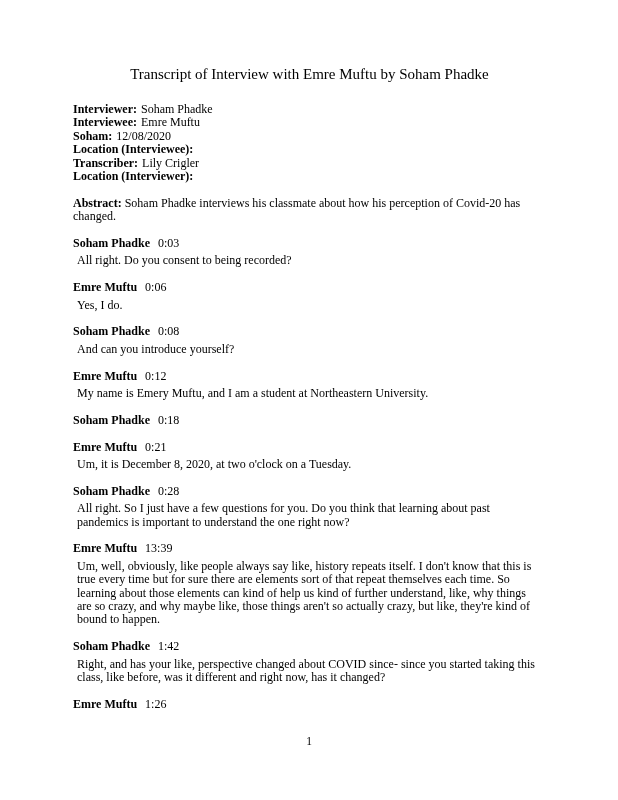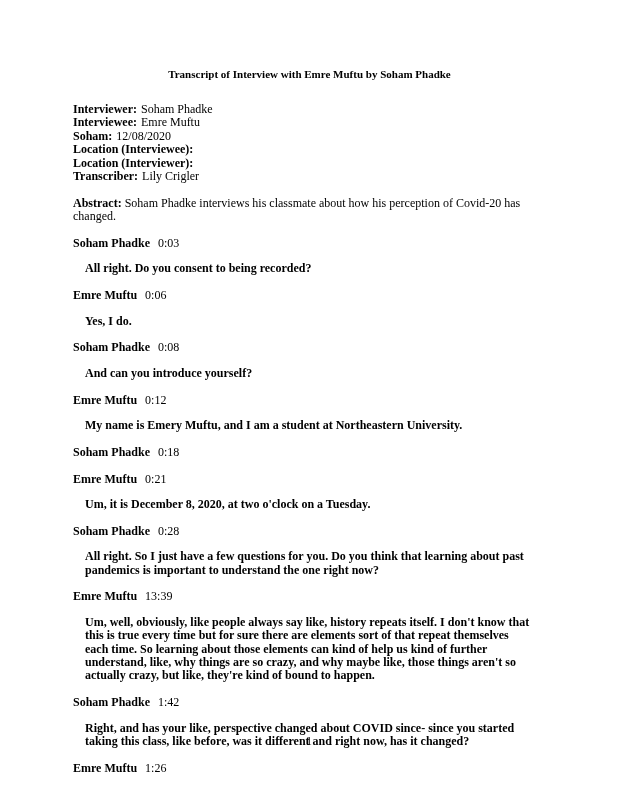--- a/index.html
+++ b/index.html
@@ -18,34 +18,34 @@
     line-height: 13.4px;
     overflow: hidden;
   }
   .content {
     position: absolute;
     left: 73px;
     top: 66px;
     width: 473px;
   }
   .doc-title {
-    font-weight: bold;
-    font-size: 11px;
+    font-weight: normal;
+    font-size: 15px;
     line-height: 17px;
     text-align: center;
     margin: 0 0 20px 0;
   }
   .block {
     margin: 0 0 13.4px 0;
   }
   .meta-row { white-space: nowrap; }
   .bold { font-weight: bold; }
   .meta-value:not(:empty) { margin-left: 4px; }
   .time { margin-left: 8px; font-weight: normal; }
-  .entry-text { margin: 12px; font-weight: bold; }
+  .entry-text { margin: 4px; }
   .page-number {
     position: absolute;
     left: 0;
     top: 735px;
     width: 100%;
     text-align: center;
     font-size: 11.5px;
   }
 </style>
 </head>
@@ -59,23 +59,23 @@
     <div class="block">
 
         <div class="meta-row"><span class="bold">Interviewer:</span><span class="meta-value">Soham Phadke</span></div>
 
         <div class="meta-row"><span class="bold">Interviewee:</span><span class="meta-value">Emre Muftu</span></div>
 
         <div class="meta-row"><span class="bold">Soham:</span><span class="meta-value">12/08/2020</span></div>
 
         <div class="meta-row"><span class="bold">Location (Interviewee):</span><span class="meta-value"></span></div>
 
+        <div class="meta-row"><span class="bold">Transcriber:</span><span class="meta-value">Lily Crigler</span></div>
+
         <div class="meta-row"><span class="bold">Location (Interviewer):</span><span class="meta-value"></span></div>
-
-        <div class="meta-row"><span class="bold">Transcriber:</span><span class="meta-value">Lily Crigler</span></div>
 
     </div>
 
     <div class="block">
       <span class="bold">Abstract:</span>
       <span>Soham Phadke interviews his classmate about how his perception of Covid-20 has changed.</span>
     </div>
 
     <div>
 

